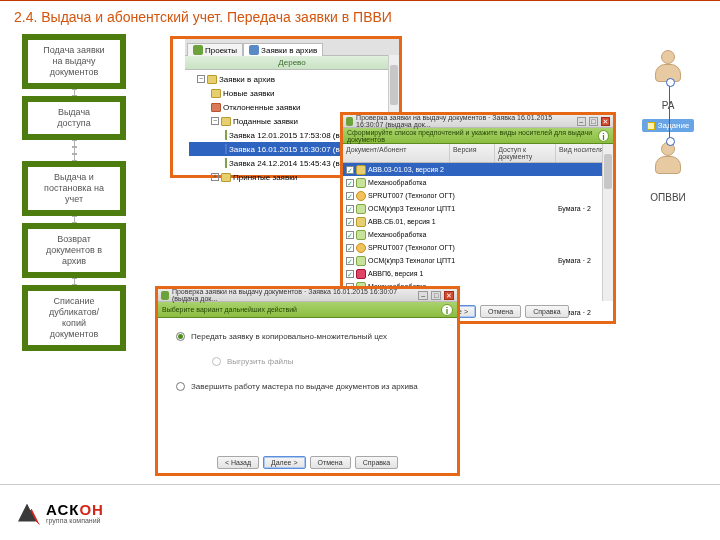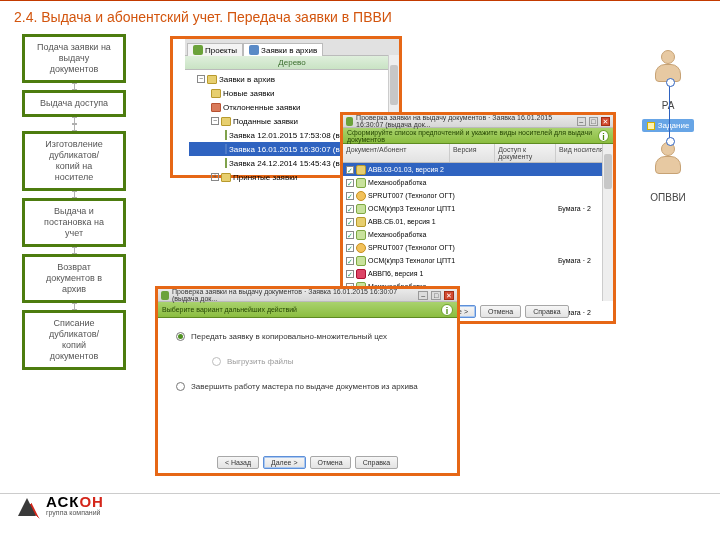--- a/index.html
+++ b/index.html
@@ -18,21 +18,21 @@
   }
   .rule { border-top: 1px solid #c33a00; margin-bottom: 2px; }
 
   
   .workflow {
     position: absolute; left: 22px; top: 34px; width: 104px;
     display: flex; flex-direction: column; align-items: center;
   }
   .wf-step {
     width: 104px;
-    border: 3px solid #4d7c0f;
+    border: 6px solid #4d7c0f;
     background: #ffffff;
     text-align: center;
     font-size: 9px; line-height: 11px;
     padding: 5px 12px;
     color: #555;
   }
   .wf-step.active { background: #f6bb76; color: #3b2300; border-color: #e6a656; }
   .wf-conn { width: 1px; height: 7px; background: #b0b0b0; }
   .wf-conn::before, .wf-conn::after { content:""; display:block; width:5px; height:1px; background:#b0b0b0; position:relative; left:-2px; }
   .wf-conn::after { top:5px; }
@@ -133,21 +133,21 @@
   .avatar .head{width:14px;height:14px;background:#e7c9a2;border:1px solid #c7a274;border-radius:50%;margin:0 auto;}
   .avatar .body{width:26px;height:18px;background:#e7c9a2;border:1px solid #c7a274;border-radius:10px 10px 4px 4px;margin:0 auto;}
   .rlbl{font-size:10px;color:#444;margin-top:12px;}
   .task-badge{ background:#67a5e6; color:#fff; font-size:8px; padding:2px 5px; border-radius:2px; display:flex; align-items:center; gap:3px; margin:4px 0 6px; }
   .task-badge .sq{width:8px;height:8px;background:#fff3b0;border:1px solid #d4b000;}
   .link { position:absolute; right:50px; top:82px; width:1px; height:60px; background:#2f63c0;}
   .link::before,.link::after{content:"";position:absolute;left:-3px;width:7px;height:7px;border:1px solid #2f63c0;border-radius:50%;background:#fff;}
   .link::before{top:-4px;} .link::after{bottom:-4px;}
 
   
-  .footer { position:absolute; left:0; right:0; bottom:0; height:47px; border-top:1px solid #ccc; background:#fff; display:flex; align-items:flex-start; padding:0 14px; gap:6px;}
+  .footer { position:absolute; left:0; right:0; bottom:0; height:56px; border-top:1px solid #ccc; background:#fff; display:flex; align-items:center; padding:10px 14px; gap:6px;}
   .logo-a {
     width:26px;height:26px;position:relative;
   }
   .logo-a::before{content:"";position:absolute;inset:0;background:
     conic-gradient(from 45deg,#d4261a 0 25%, transparent 0 100%);
     clip-path: polygon(50% 0,100% 100%,78% 100%,50% 36%,22% 100%,0 100%);
   }
   .logo-a .tri{position:absolute;left:4px;top:4px;width:18px;height:18px;
     clip-path:polygon(50% 0,100% 100%,0 100%);background:#3a3a3a;}
   .logo-txt{display:flex;flex-direction:column;line-height:1;}
@@ -160,21 +160,20 @@
 
 <div class="rule"></div>
 <div class="page-title">2.4. Выдача и абонентский учет. Передача заявки в ПВВИ</div>
 
 <div class="workflow">
   <div class="wf-step">Подача заявки на выдачу документов</div>
     <div class="wf-conn"></div>
   <div class="wf-step">Выдача доступа</div>
     <div class="wf-conn"></div>
     <div class="wf-conn"></div>
-  <div class="wf-step">Изготовление дубликатов/ копий на носителе</div>
     <div class="wf-conn"></div>
   <div class="wf-step">Выдача и постановка на учет</div>
     <div class="wf-conn"></div>
   <div class="wf-step">Возврат документов в архив</div>
     <div class="wf-conn"></div>
   <div class="wf-step">Списание дубликатов/ копий документов</div>
 </div>
 
 <div class="win1">
   <div class="tabs">

